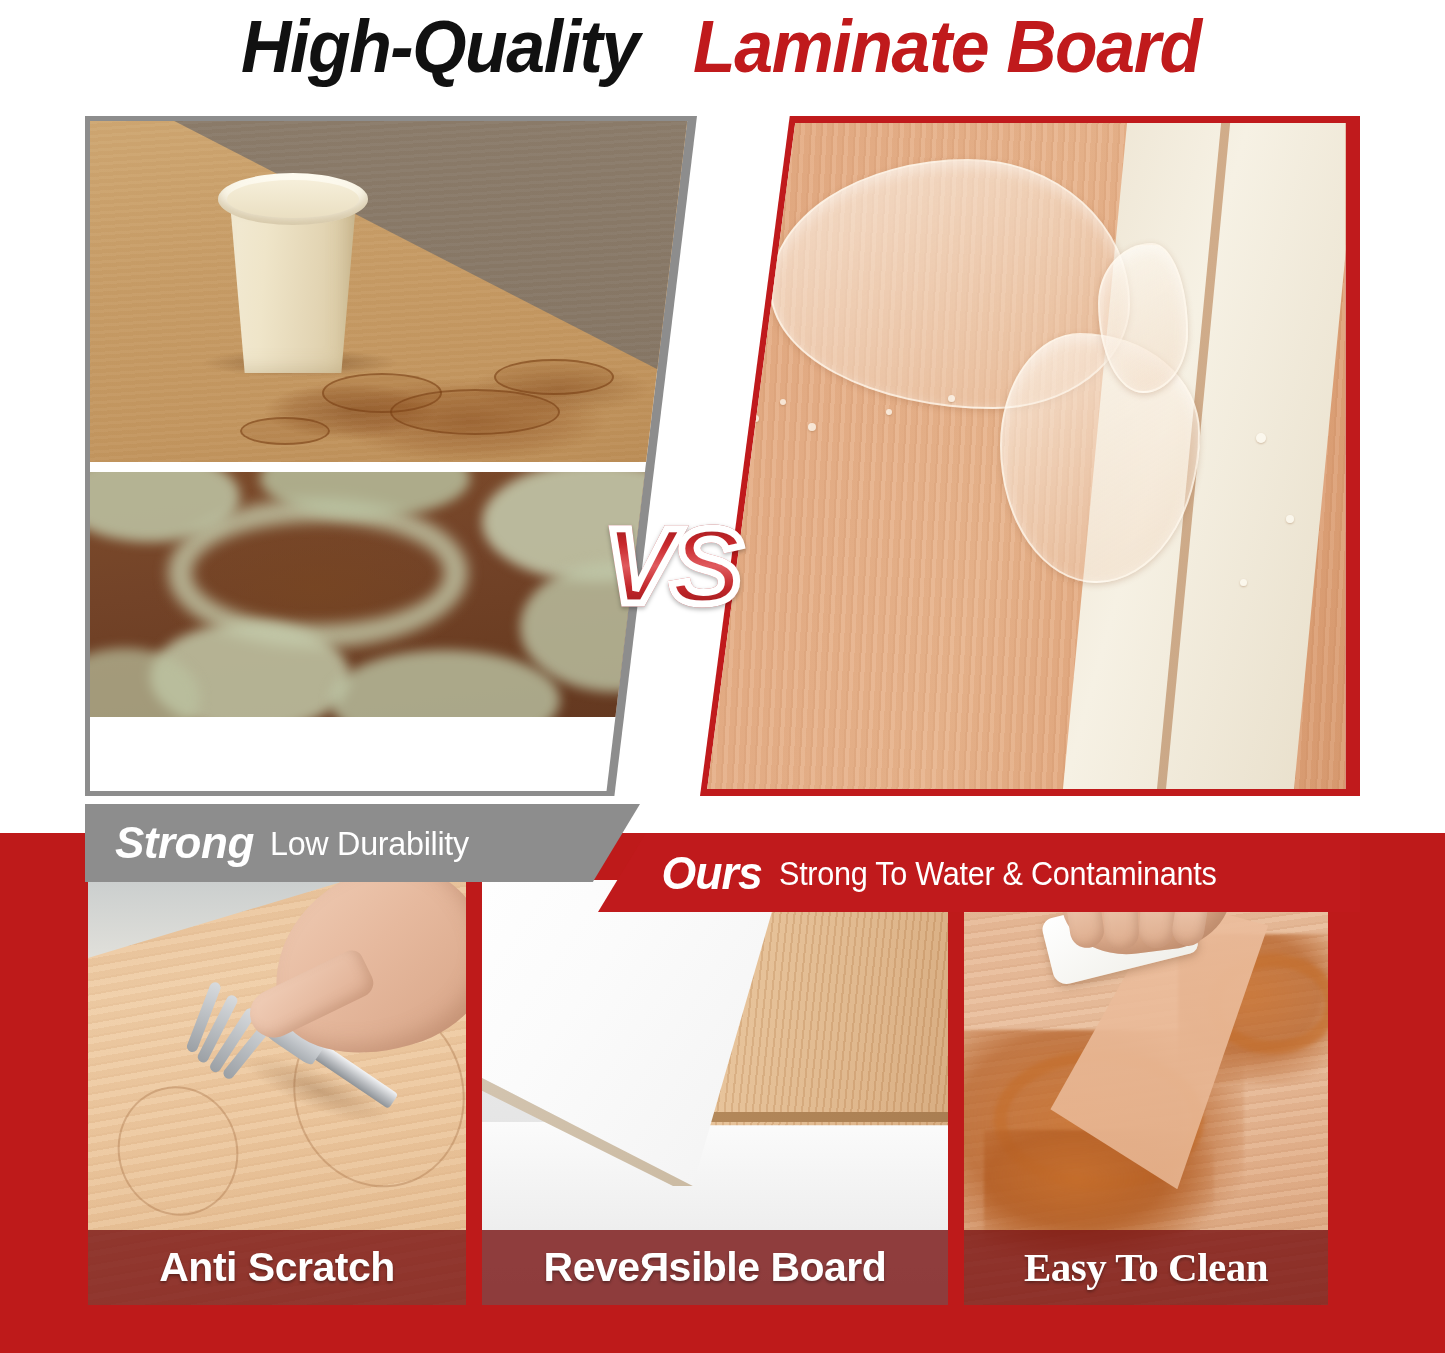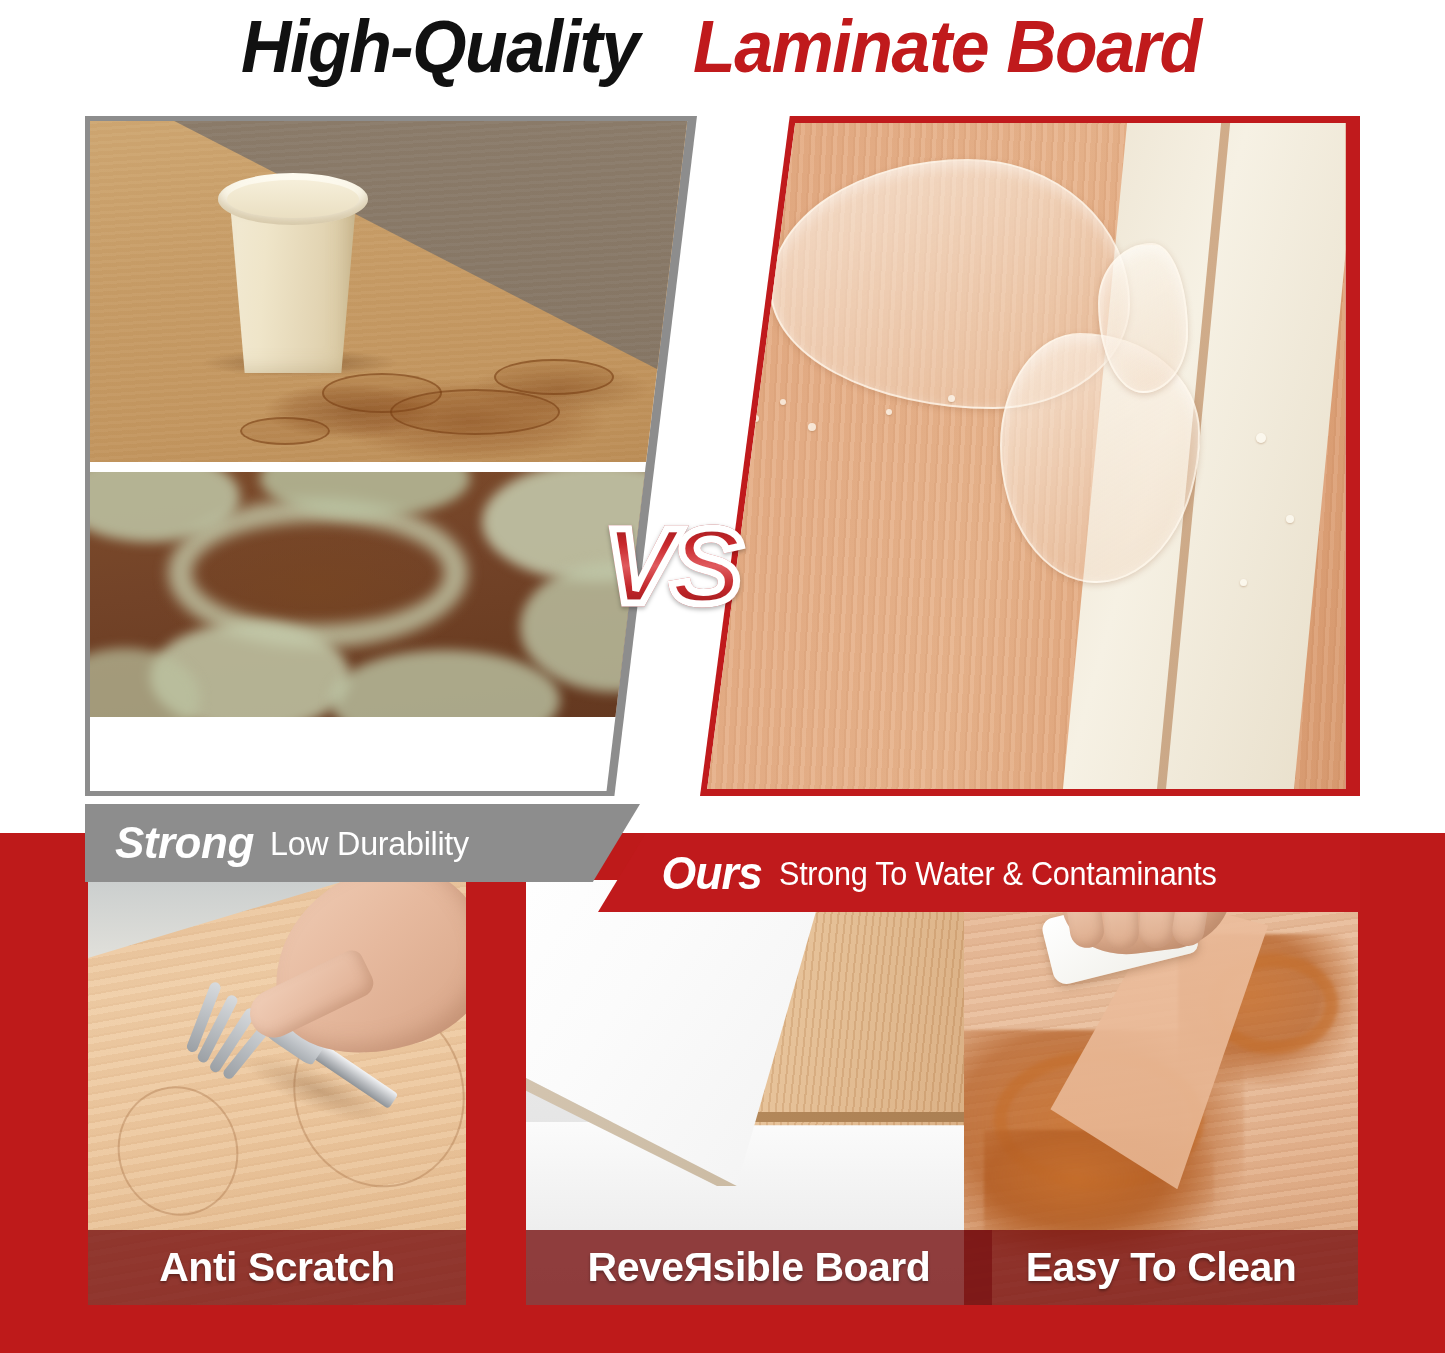--- a/index.html
+++ b/index.html
@@ -194,22 +194,22 @@
   
   #features {
     position:absolute; left:0; top:833px; width:1445px; height:520px;
     background:#BE1A1A;
   }
   .fcard {
     position:absolute; top:47px; height:425px; overflow:hidden;
     background:#0f766e;
   }
   #fcard-1 { left:88px; width:378px; }
-  #fcard-2 { left:482px; width:466px;margin-left:44px; }
-  #fcard-3 { left:964px; width:394px; }
+  #fcard-2 { left:482px; width:466px; }
+  #fcard-3 { left:964px; width:364px;font-family:Liberation Serif, serif; }
 
   .fcap {
     position:absolute; left:0; bottom:0; width:100%; height:75px;
     background:rgba(122,20,20,.80);
     display:flex; align-items:center; justify-content:center;
     z-index:5;
   }
   .fcap span {
     color:#ffffff; font-size:41px; font-weight:bold; line-height:1;
     letter-spacing:-.5px;

